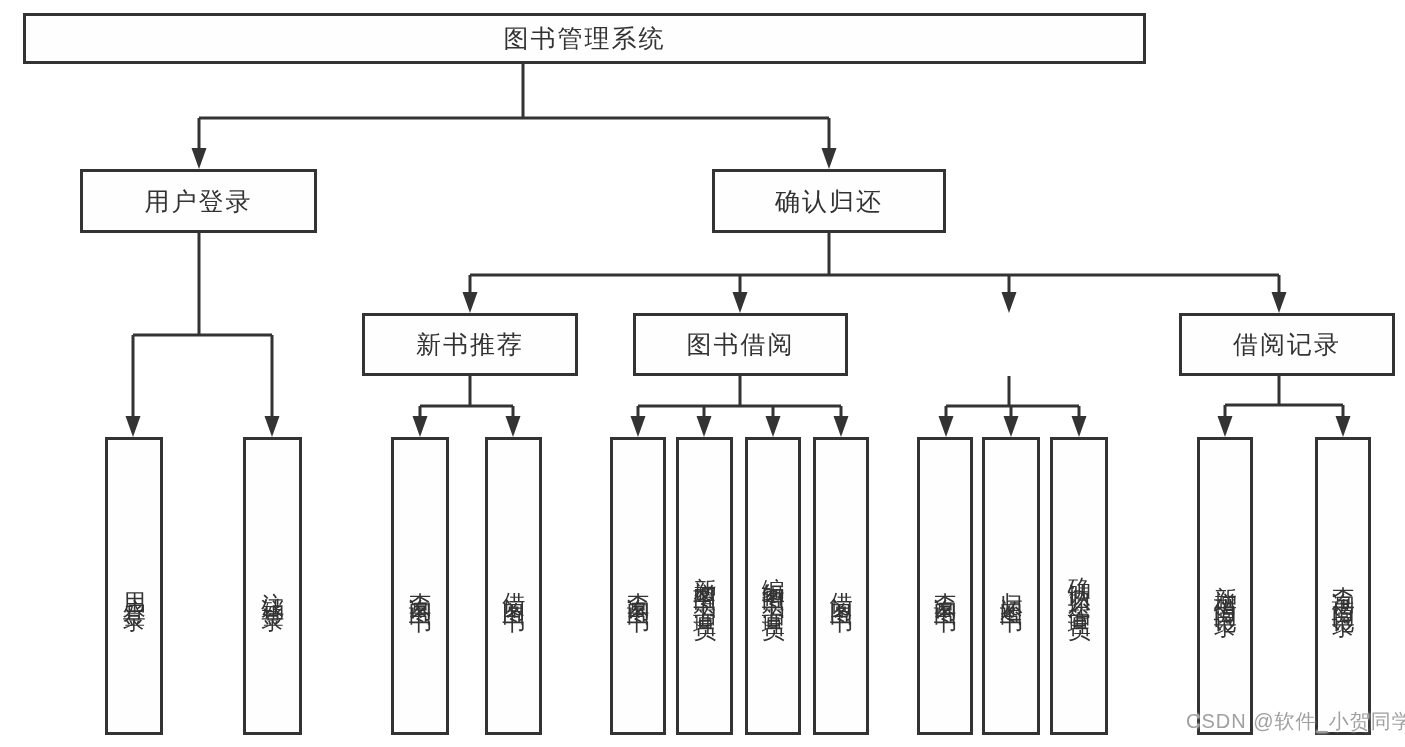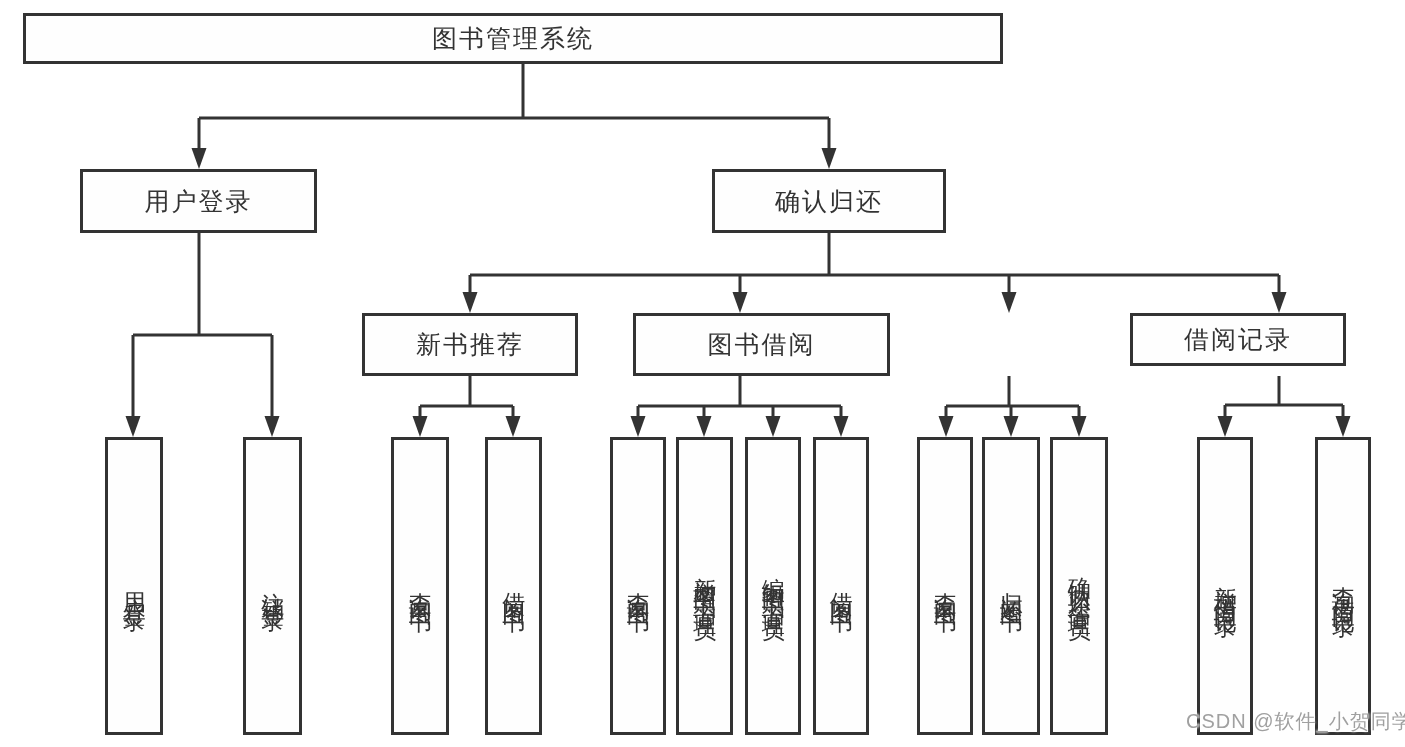--- a/index.html
+++ b/index.html
@@ -27,27 +27,27 @@
   .node-v .vtext{
     writing-mode:vertical-rl;
     text-orientation:mixed;
     font-size:23px;
     letter-spacing:6px;
     line-height:1.1;
     white-space:nowrap;
     color:#333333;
   }
   
-  .n-root {left:23px;  top:13px;  width:980px;height:51px;}
+  .n-root {left:23px;  top:13px;  width:1123px;height:51px;}
   .n-login{left:80px;  top:169px; width:237px; height:64px;}
   .n-mgmt {left:712px; top:169px; width:234px; height:64px;}
   .n-rec  {left:362px; top:313px; width:216px; height:63px;}
-  .n-bor  {left:633px; top:313px; width:257px; height:63px;align-items:center;}
+  .n-bor  {left:633px; top:313px; width:215px; height:63px;align-items:center;}
   .n-cur  {left:902px; top:313px; width:214px; height:63px;}
-  .n-hist {left:1130px;top:313px; width:216px; height:53px;}
+  .n-hist {left:1179px;top:313px; width:216px; height:63px;}
   
   .v-login {left:105px; width:58px;}
   .v-logout{left:243px; width:59px;}
   .v-q1    {left:391px; width:58px;}
   .v-b1    {left:485px; width:57px;}
   .v-q2    {left:610px; width:56px;}
   .v-add   {left:676px; width:57px;}
   .v-edit  {left:745px; width:56px;}
   .v-b2    {left:813px; width:56px;}
   .v-q3    {left:917px; width:56px;}

